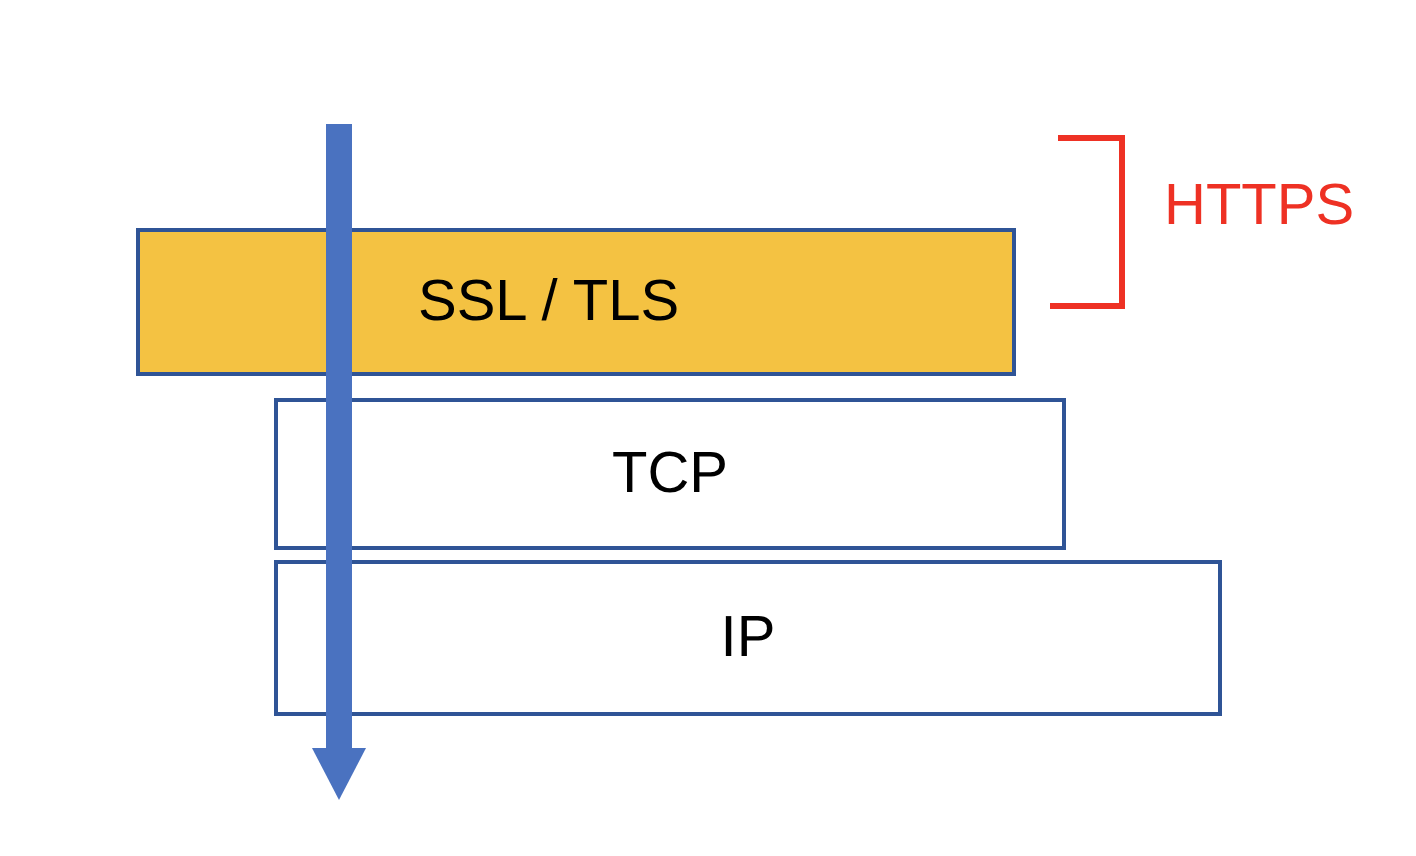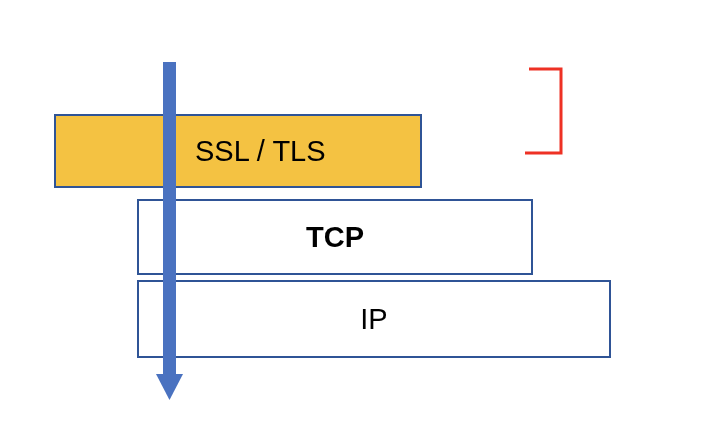--- a/index.html
+++ b/index.html
@@ -37,22 +37,22 @@
     font-family: "Liberation Sans", sans-serif;
     white-space: nowrap;
     letter-spacing: 0px;
   }
   .layer-box.highlight .layer-label {
     margin-left: 139px;
   }
 
   
   #box-http   { left: 137px; top: 30px;  width: 396px; height: 82px; }
-  #box-ssltls { left: 54px;  top: 114px; width: 368px; height: 74px; align-items: center; }
-  #box-tcp    { left: 137px; top: 199px; width: 396px; height: 76px; font-weight: bold; }
+  #box-ssltls { left: 68px;  top: 114px; width: 440px; height: 74px; align-items: center; }
+  #box-tcp    { left: 137px; top: 199px; width: 396px; height: 76px; }
   #box-ip     { left: 137px; top: 280px; width: 474px; height: 78px; }
 
   
   #down-arrow {
     position: absolute;
     left: 150px;
     top: 62px;
     width: 42px;
     height: 342px;
     pointer-events: none;
@@ -99,14 +99,15 @@
 
   <svg id="down-arrow" viewBox="0 0 42 342">
     <rect x="13" y="0" width="13" height="318" fill="#4A72C0"></rect>
     <polygon points="6,312 33,312 19.5,338" fill="#4A72C0"></polygon>
   </svg>
 
   <svg id="https-bracket" viewBox="0 0 50 102">
     <polyline points="4,9 36,9 36,93 -86,93" fill="none" stroke="#EE3124" stroke-width="3"></polyline>
   </svg>
 
+  <div id="https-label">HTTPS</div>
 
 </div>
 
 </body></html>

